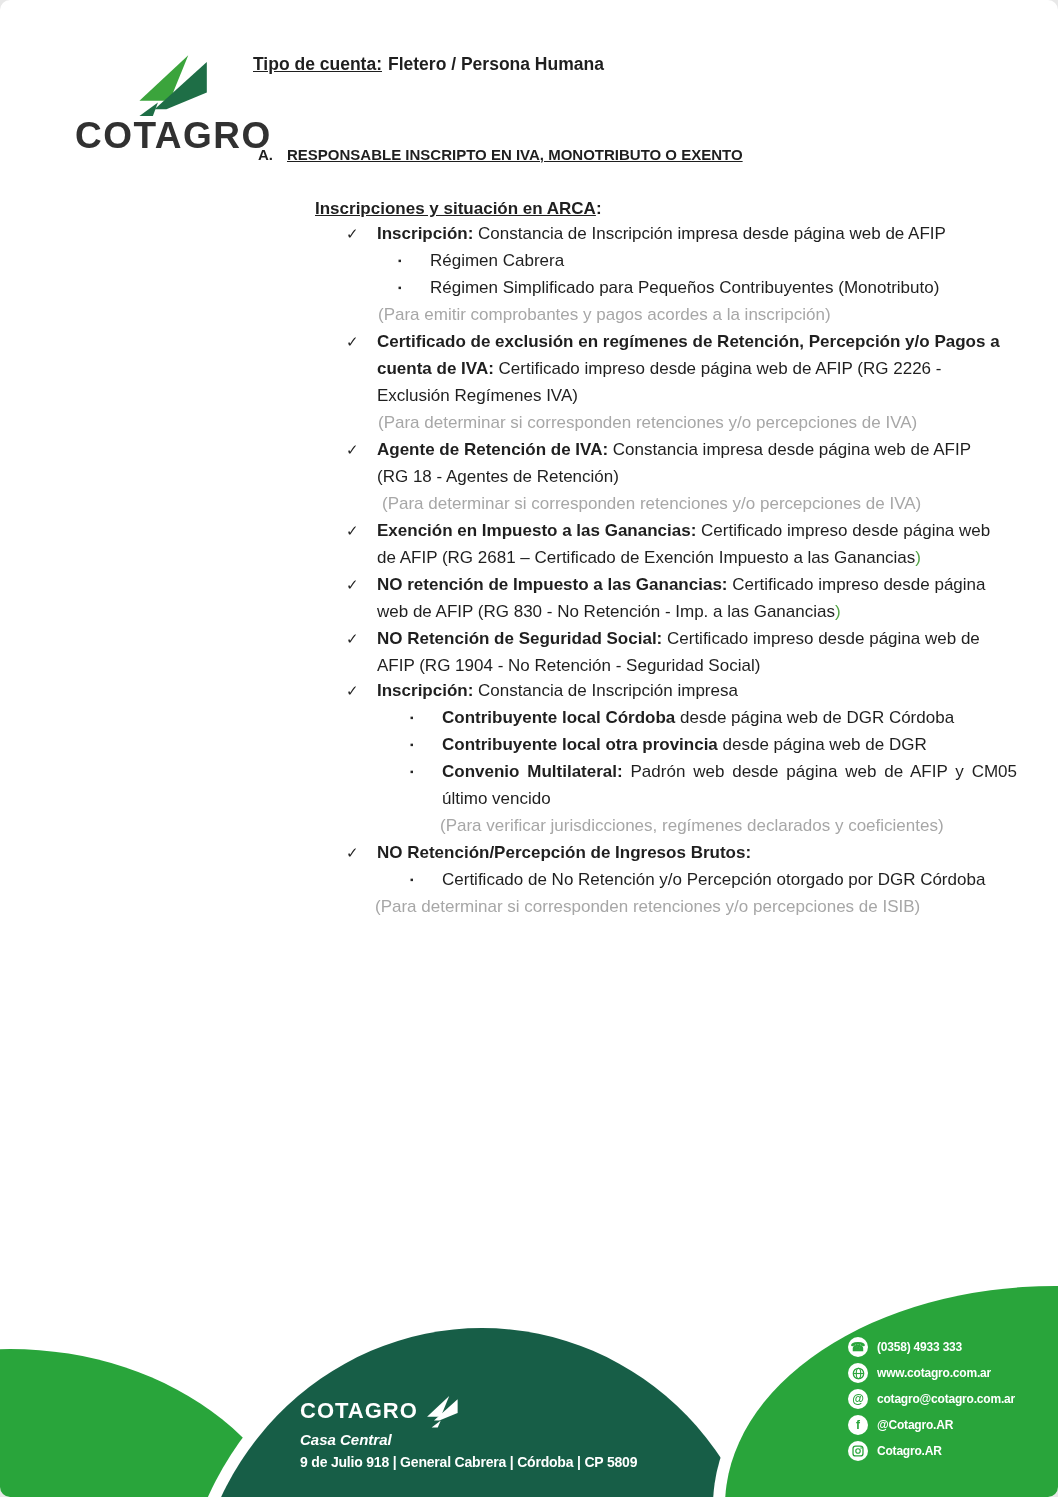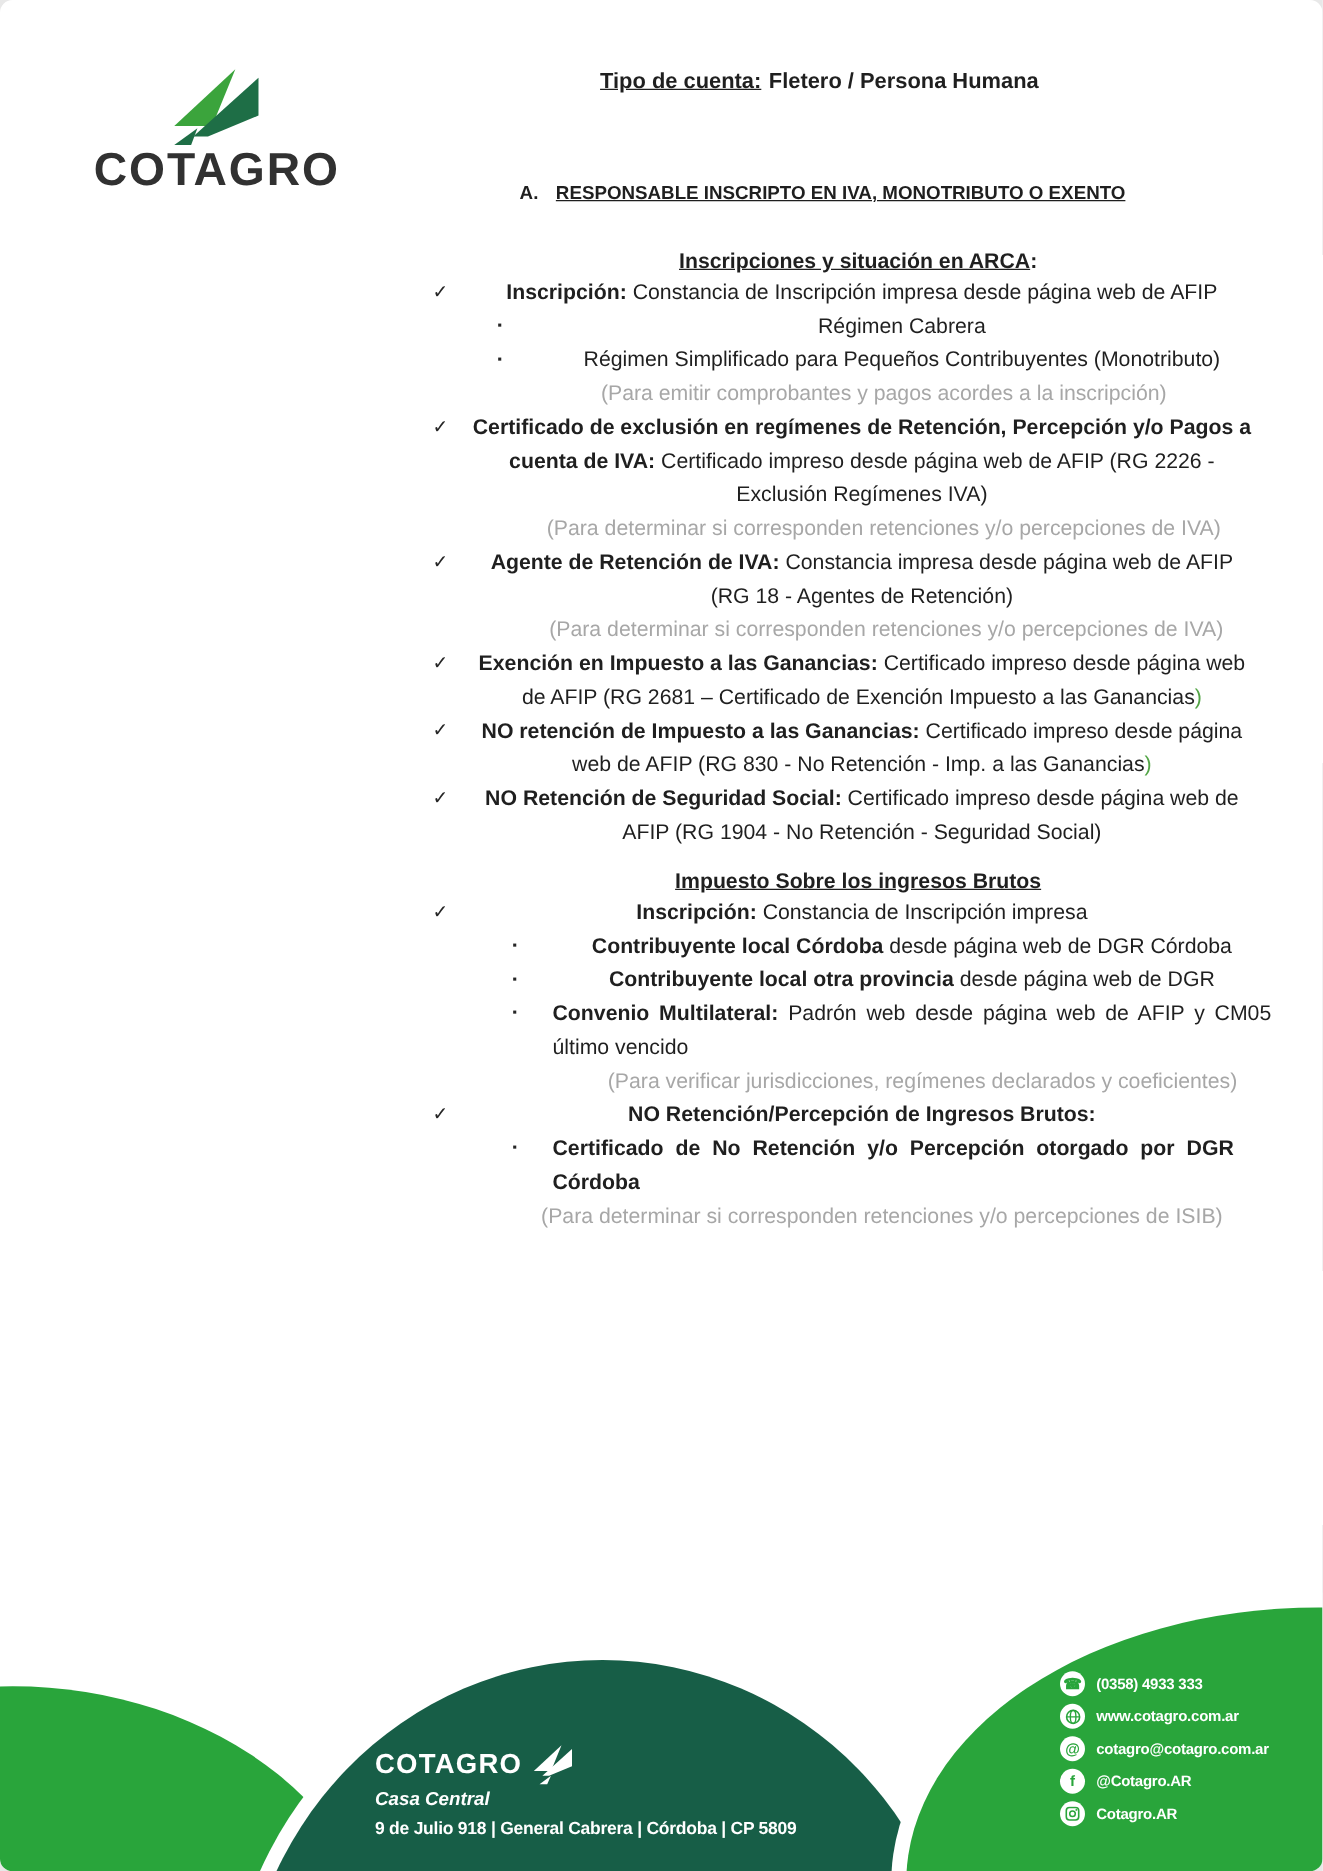--- a/index.html
+++ b/index.html
@@ -1,20 +1,20 @@
 <!DOCTYPE html>
 <html lang="es"><head>
 <meta charset="utf-8">
 <style>
   html,body{margin:0;padding:0;background:#e8e8e8;}
   .page{position:relative;width:1058px;height:1497px;margin:0 auto;background:#fff;
         font-family:"Liberation Sans",sans-serif;color:#1f1f1f;overflow:hidden;border-radius:10px;}
   .bold{font-weight:bold;}
   .u{text-decoration:underline;}
-  p{margin:0;text-align:center;}
+  p{margin:0;}
 
   
   .logo{position:absolute;left:75px;top:52px;}
   .logo-tris{display:block;margin-left:56px;margin-bottom:1px;}
   .logo-word{font-size:37px;font-weight:bold;color:#313131;letter-spacing:1.5px;line-height:1;}
 
   
   .doc{position:absolute;left:0;top:0;width:1058px;z-index:5;font-size:17px;line-height:27px;}
   .title{margin:174px 0 0 250px;width:770px;text-align:center;font-weight:bold;
          text-decoration:underline;font-size:17.5px;}
@@ -26,21 +26,21 @@
   .subhead.mt2{margin-top:12px;}
   .list{margin-left:346px;margin-top:-2px;width:690px;}
   .row{display:flex;align-items:flex-start;}
   .mark{flex:none;width:31px;font-size:15px;color:#262626;}
   .sqmark{flex:none;width:32px;font-size:10px;color:#262626;}
   .rowbody{width:625px;}
   .sq-arca{margin-left:52px;}
   .sq-arca .sqbody{width:583px;}
   .sq-iibb{margin-left:64px;}
   .sq-iibb .sqbody{width:575px;}
-  .sqbody.w545{width:545px;font-weight:bold;}
+  .sqbody.w545{width:545px;}
   .justify{text-align:justify;}
   .note{color:#a7a7a7;}
   .n1{margin-left:32px;}
   .n2{margin-left:36px;}
   .n3{margin-left:94px;}
   .n4{margin-left:29px;}
   .gp{color:#53a546;}
 
   
   .dome{position:absolute;border-radius:50%;}
@@ -132,21 +132,20 @@
         <p class="rowbody"><span class="bold">NO retención de Impuesto a las Ganancias:</span><span> Certificado impreso desde página web de AFIP (RG 830 - No Retención - Imp. a las Ganancias</span><span class="gp">)</span></p>
       </div>
 
       <div class="row">
         <span class="mark">✓</span>
         <p class="rowbody"><span class="bold">NO Retención de Seguridad Social:</span><span> Certificado impreso desde página web de AFIP (RG 1904 - No Retención - Seguridad Social)</span></p>
       </div>
 
     </div>
 
-    <p class="subhead mt2 u">Impuesto Sobre los ingresos Brutos</p>
 
     <div class="list">
 
       <div class="row">
         <span class="mark">✓</span>
         <p class="rowbody"><span class="bold">Inscripción:</span><span> Constancia de Inscripción impresa</span></p>
       </div>
 
       <div class="row sq-iibb">
         <span class="sqmark">▪</span>

